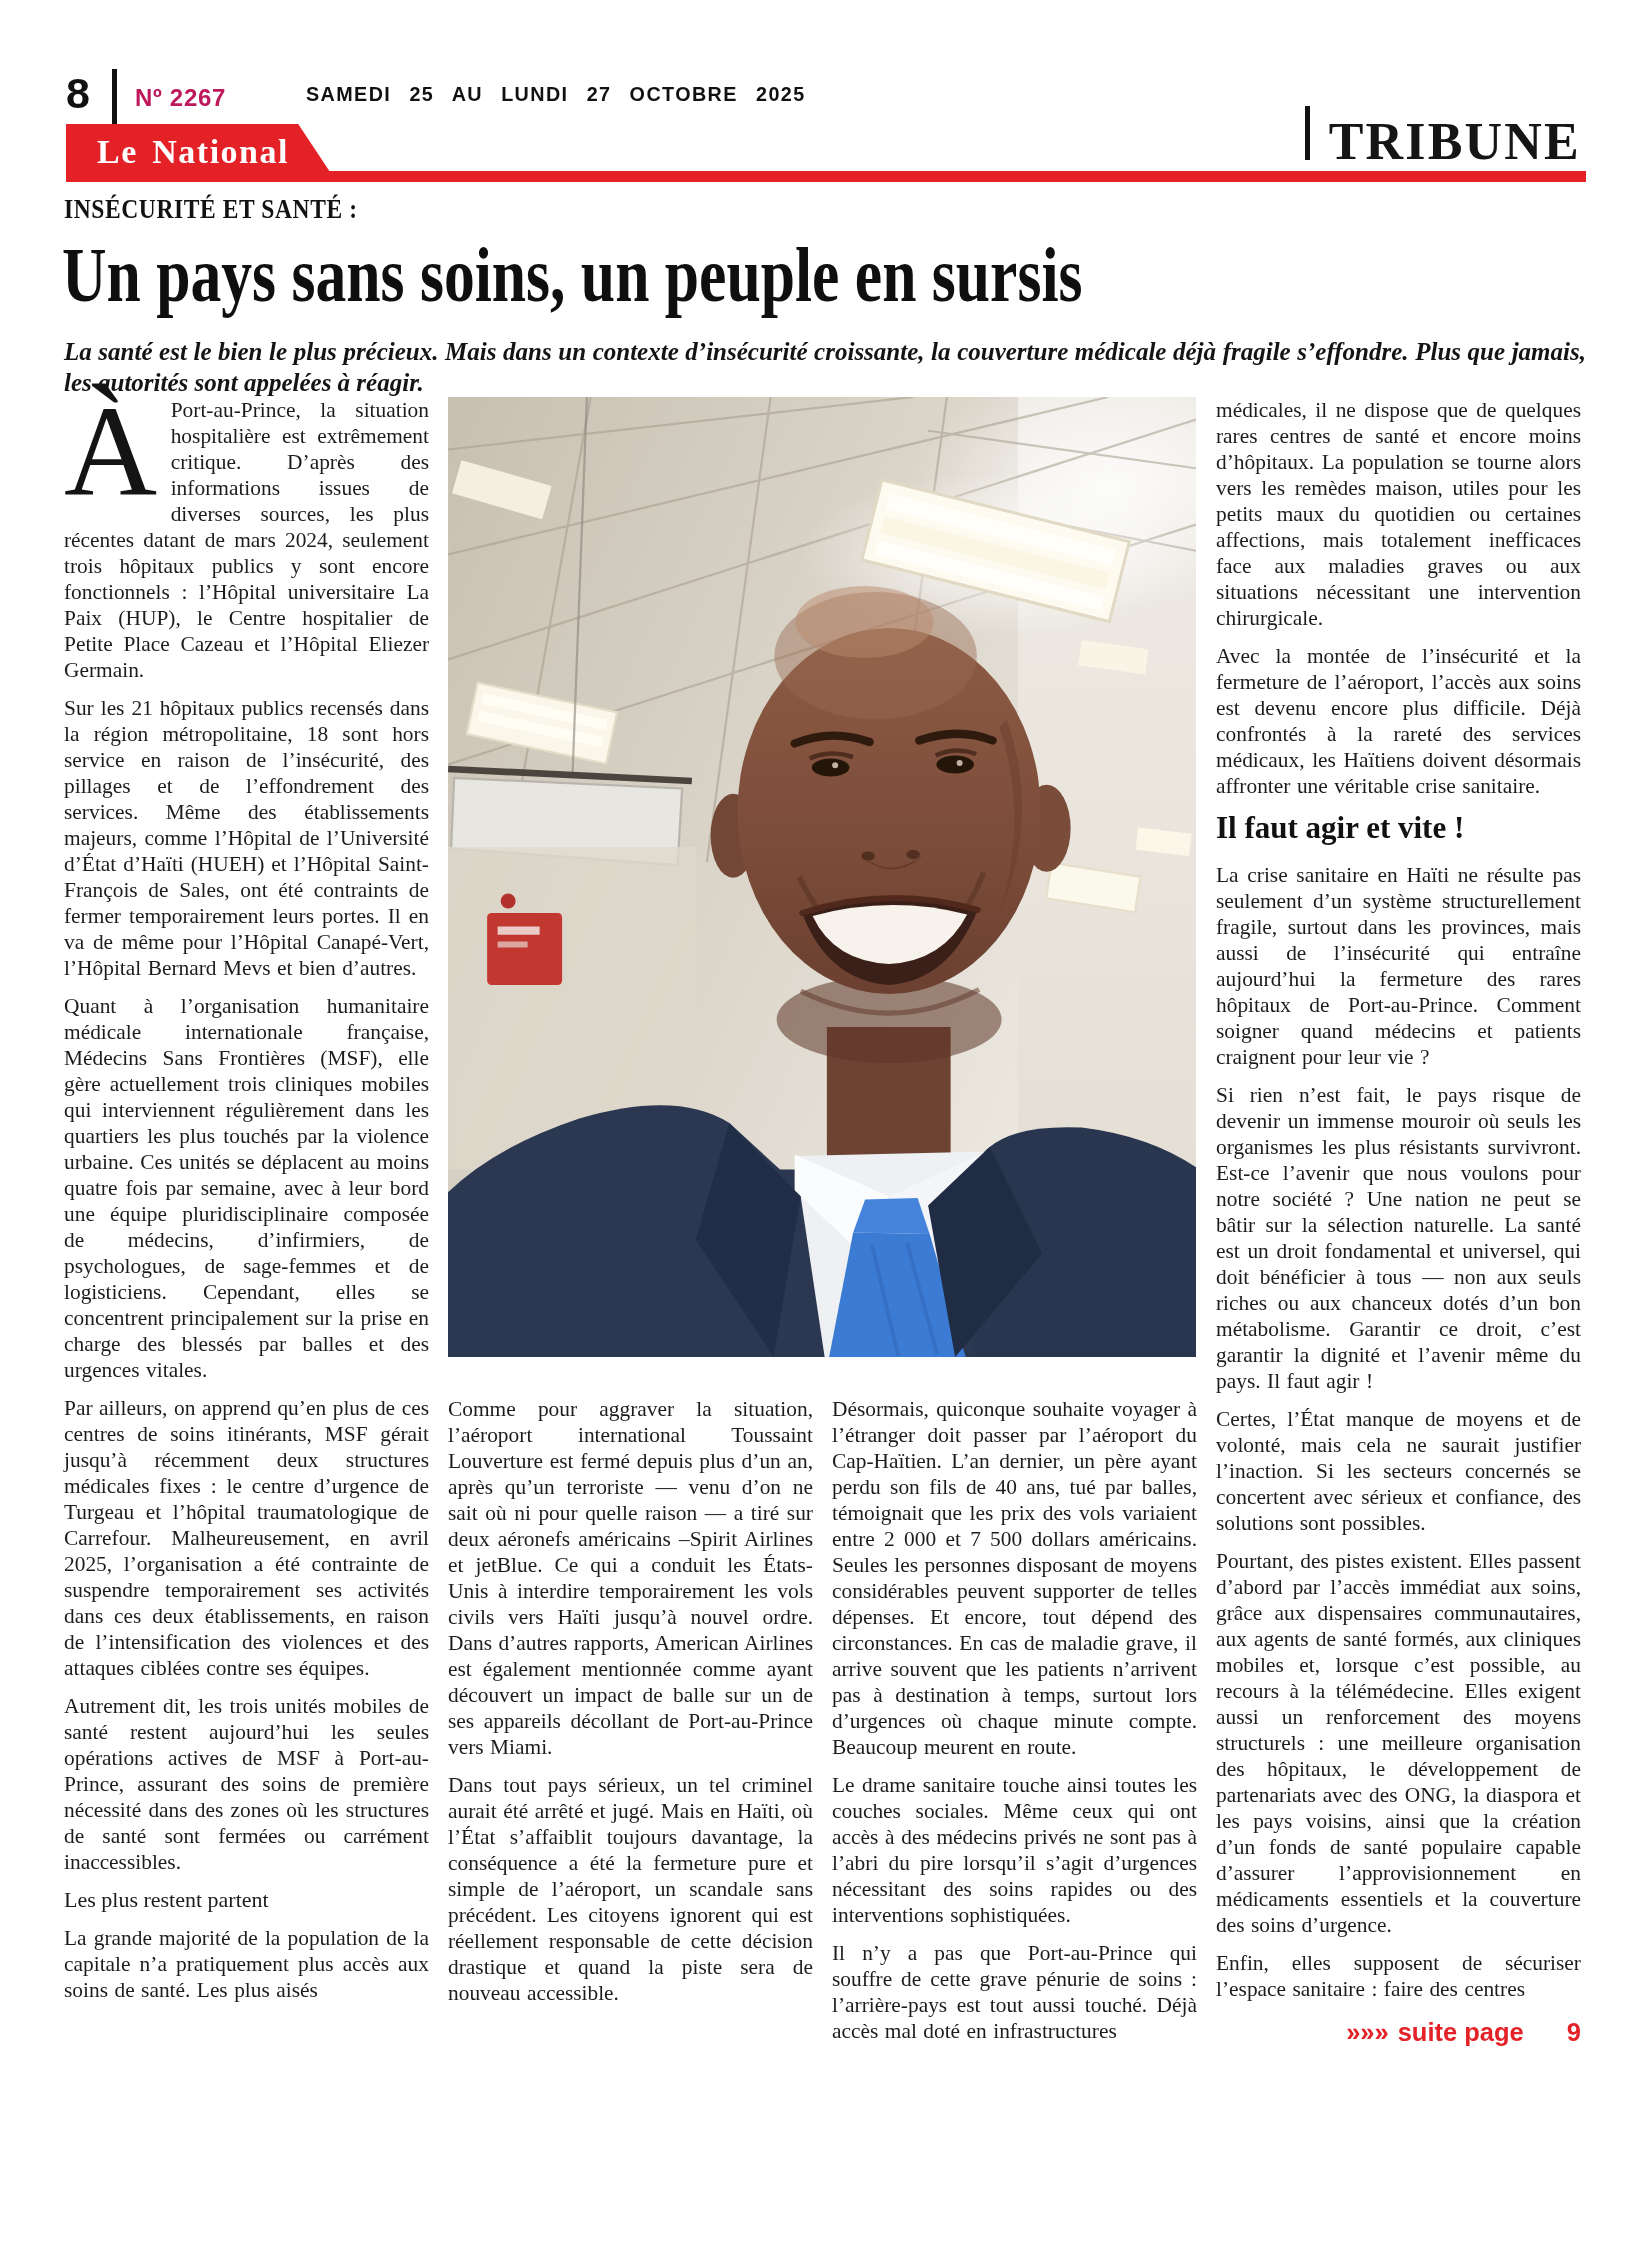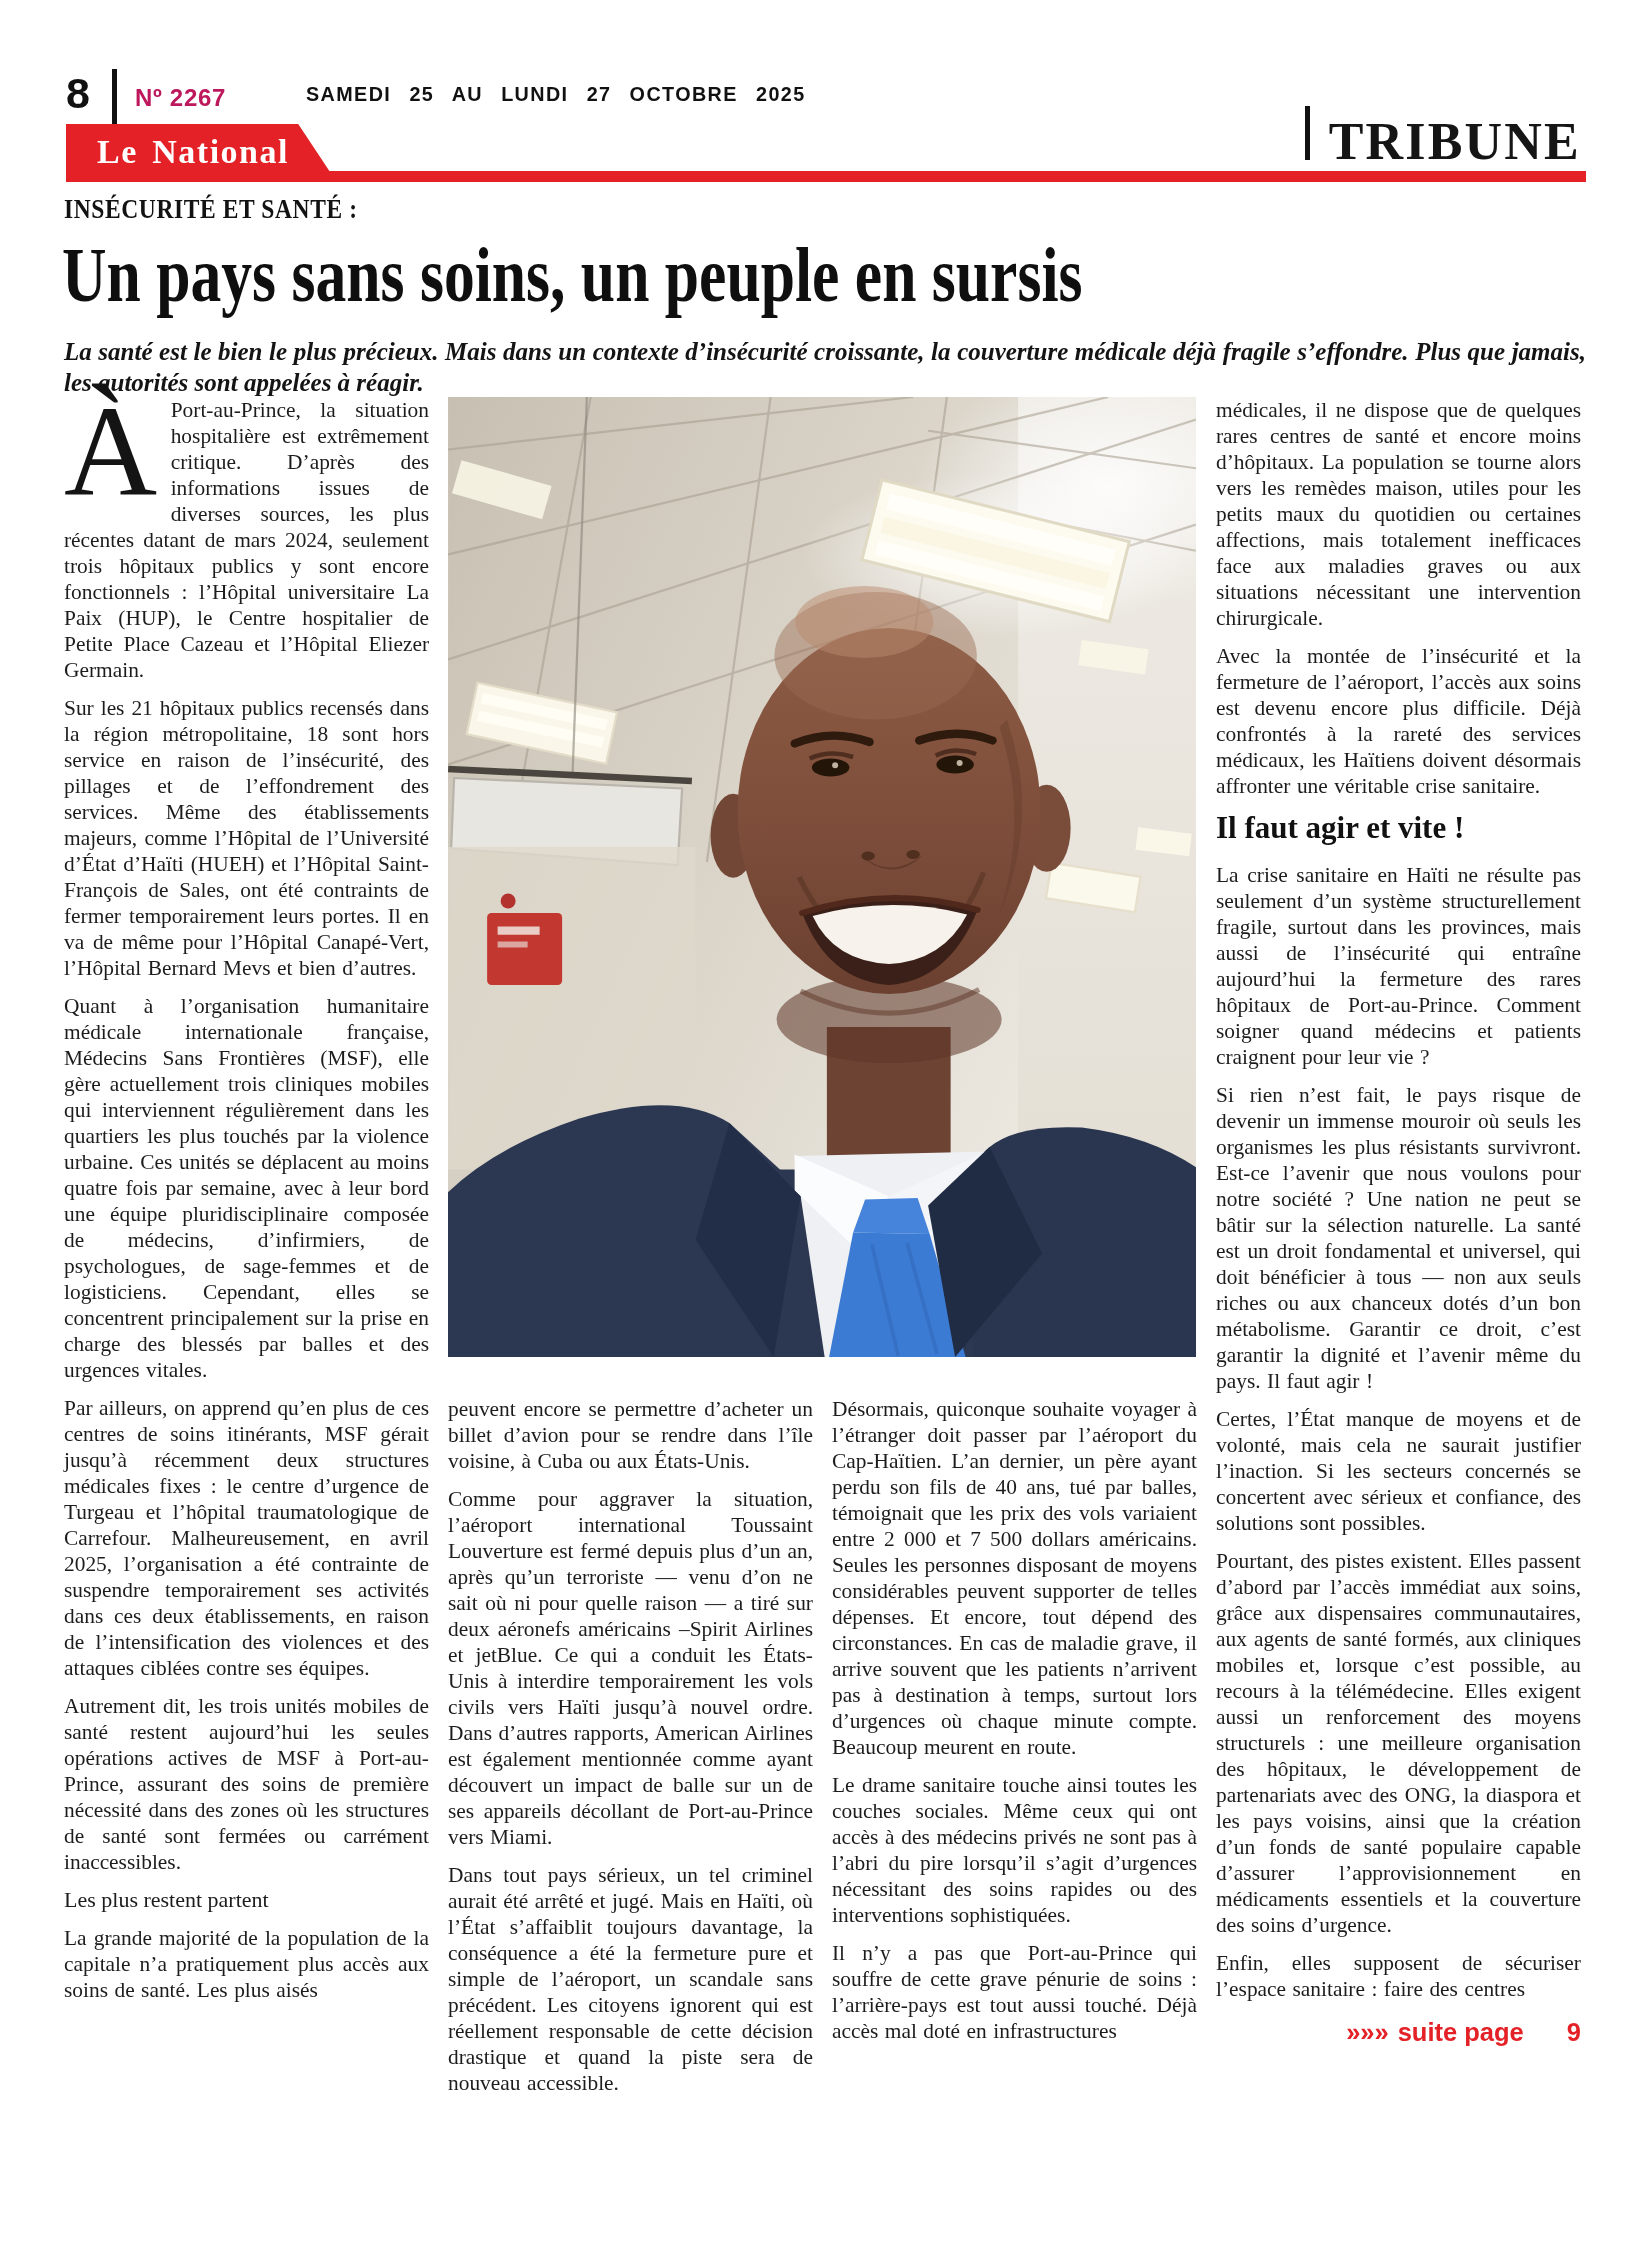--- a/index.html
+++ b/index.html
@@ -202,21 +202,20 @@
   <p><span class="dropcap">À</span><span>Port-au-Prince, la situation hospitalière est extrêmement critique. D’après des informations issues de diverses sources, les plus récentes datant de mars 2024, seulement trois hôpitaux publics y sont encore fonctionnels : l’Hôpital universitaire La Paix (HUP), le Centre hospitalier de Petite Place Cazeau et l’Hôpital Eliezer Germain.</span></p>
   <p>Sur les 21 hôpitaux publics recensés dans la région métropolitaine, 18 sont hors service en raison de l’insécurité, des pillages et de l’effondrement des services. Même des établissements majeurs, comme l’Hôpital de l’Université d’État d’Haïti (HUEH) et l’Hôpital Saint-François de Sales, ont été contraints de fermer temporairement leurs portes. Il en va de même pour l’Hôpital Canapé-Vert, l’Hôpital Bernard Mevs et bien d’autres.</p>
   <p>Quant à l’organisation humanitaire médicale internationale française, Médecins Sans Frontières (MSF), elle gère actuellement trois cliniques mobiles qui interviennent régulièrement dans les quartiers les plus touchés par la violence urbaine. Ces unités se déplacent au moins quatre fois par semaine, avec à leur bord une équipe pluridisciplinaire composée de médecins, d’infirmiers, de psychologues, de sage-femmes et de logisticiens. Cependant, elles se concentrent principalement sur la prise en charge des blessés par balles et des urgences vitales.</p>
   <p>Par ailleurs, on apprend qu’en plus de ces centres de soins itinérants, MSF gérait jusqu’à récemment deux structures médicales fixes : le centre d’urgence de Turgeau et l’hôpital traumatologique de Carrefour. Malheureusement, en avril 2025, l’organisation a été contrainte de suspendre temporairement ses activités dans ces deux établissements, en raison de l’intensification des violences et des attaques ciblées contre ses équipes.</p>
   <p>Autrement dit, les trois unités mobiles de santé restent aujourd’hui les seules opérations actives de MSF à Port-au-Prince, assurant des soins de première nécessité dans des zones où les structures de santé sont fermées ou carrément inaccessibles.</p>
   <div class="subhead-sm">Les plus restent partent</div>
   <p>La grande majorité de la population de la capitale n’a pratiquement plus accès aux soins de santé. Les plus aisés</p>
 </div>
 
 <div class="abs col col-2">
-  <p>peuvent encore se permettre d’acheter un billet d’avion pour se rendre dans l’île voisine, à Cuba ou aux États-Unis.</p>
   <p>Comme pour aggraver la situation, l’aéroport international Toussaint Louverture est fermé depuis plus d’un an, après qu’un terroriste — venu d’on ne sait où ni pour quelle raison — a tiré sur deux aéronefs américains –Spirit Airlines et jetBlue. Ce qui a conduit les États-Unis à interdire temporairement les vols civils vers Haïti jusqu’à nouvel ordre. Dans d’autres rapports, American Airlines est également mentionnée comme ayant découvert un impact de balle sur un de ses appareils décollant de Port-au-Prince vers Miami.</p>
   <p>Dans tout pays sérieux, un tel criminel aurait été arrêté et jugé. Mais en Haïti, où l’État s’affaiblit toujours davantage, la conséquence a été la fermeture pure et simple de l’aéroport, un scandale sans précédent. Les citoyens ignorent qui est réellement responsable de cette décision drastique et quand la piste sera de nouveau accessible.</p>
 </div>
 
 <div class="abs col col-3">
   <p>Désormais, quiconque souhaite voyager à l’étranger doit passer par l’aéroport du Cap-Haïtien. L’an dernier, un père ayant perdu son fils de 40 ans, tué par balles, témoignait que les prix des vols variaient entre 2 000 et 7 500 dollars américains. Seules les personnes disposant de moyens considérables peuvent supporter de telles dépenses. Et encore, tout dépend des circonstances. En cas de maladie grave, il arrive souvent que les patients n’arrivent pas à destination à temps, surtout lors d’urgences où chaque minute compte. Beaucoup meurent en route.</p>
   <p>Le drame sanitaire touche ainsi toutes les couches sociales. Même ceux qui ont accès à des médecins privés ne sont pas à l’abri du pire lorsqu’il s’agit d’urgences nécessitant des soins rapides ou des interventions sophistiquées.</p>
   <p>Il n’y a pas que Port-au-Prince qui souffre de cette grave pénurie de soins : l’arrière-pays est tout aussi touché. Déjà accès mal doté en infrastructures</p>
 </div>
 

